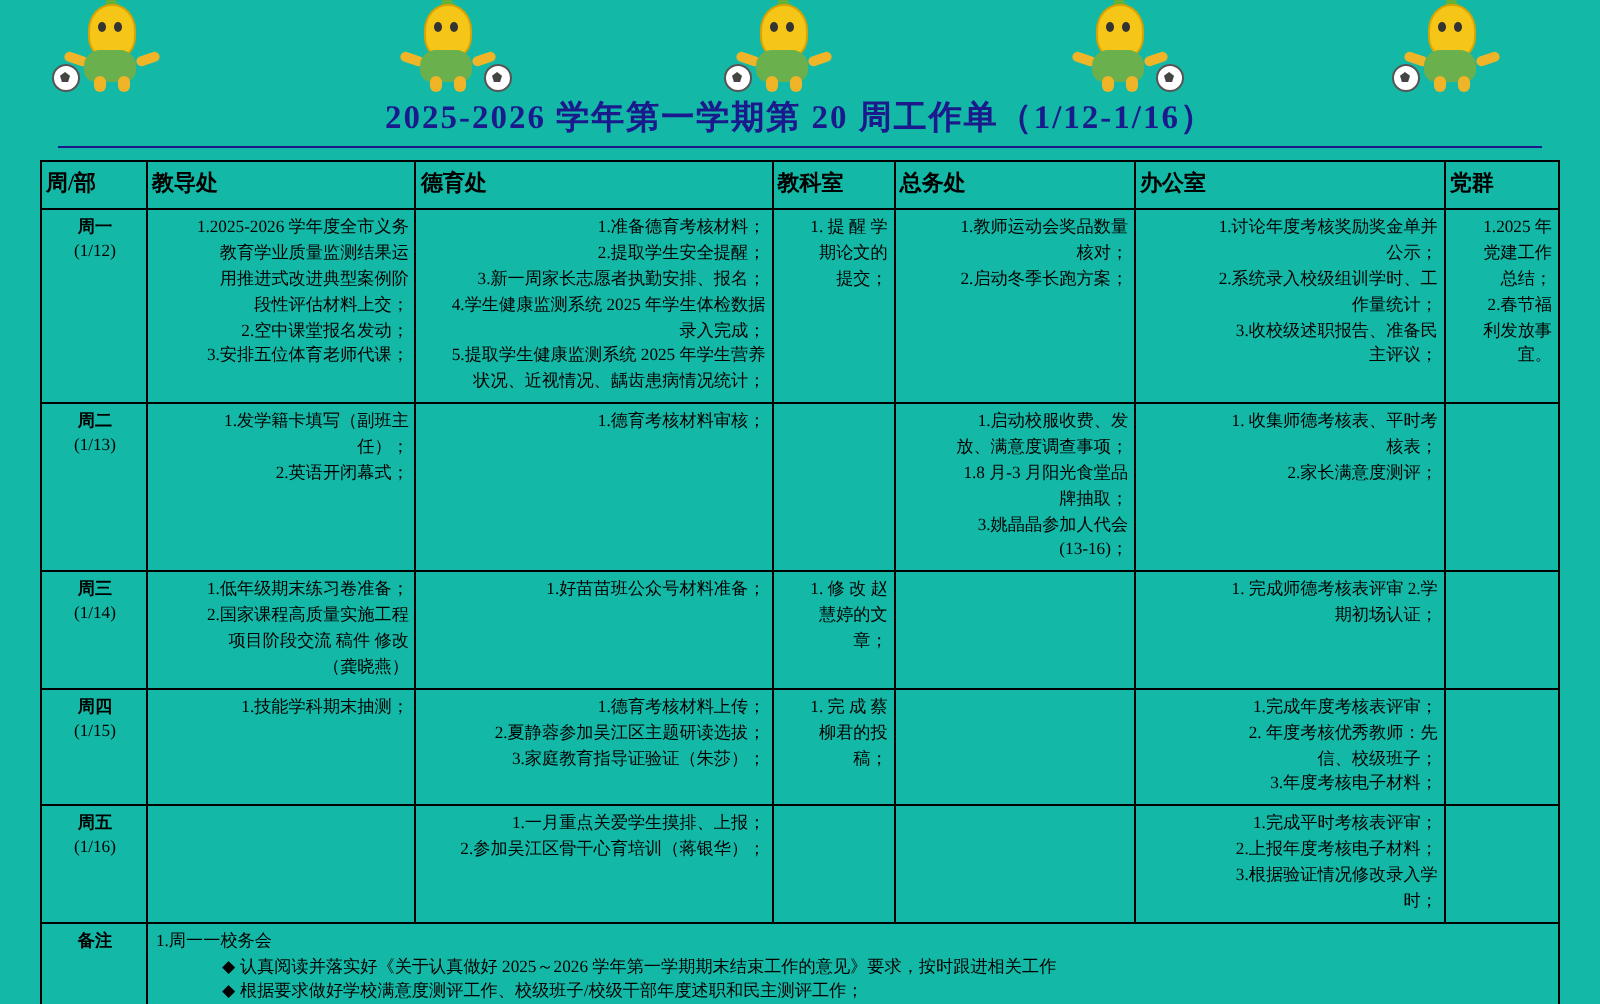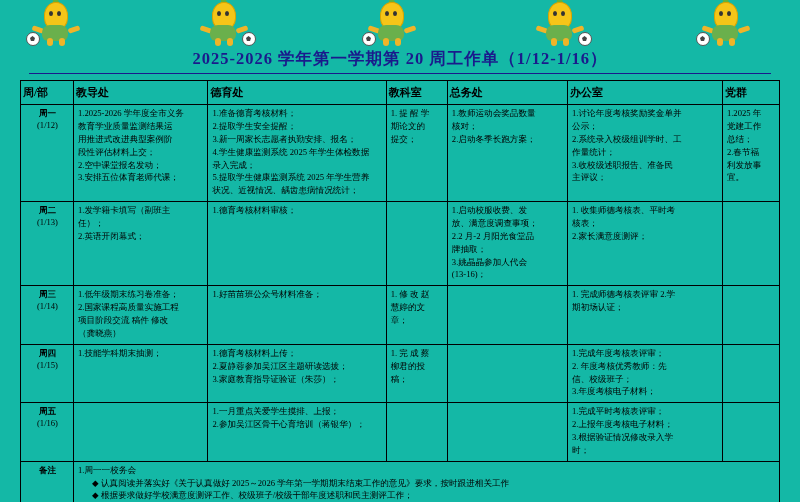--- a/index.html
+++ b/index.html
@@ -163,20 +163,21 @@
     line-height: 1.5;
   }
   td.daycell .date {
     font-weight: normal;
     font-size: 8.6px;
   }
   ul.items {
     margin: 0;
     padding: 0;
     list-style: none;
+    text-align: right;
   }
   ul.items li {
     margin: 0 0 1px 0;
     padding: 0;
     text-indent: 0;
   }
   td.remark-label {
     text-align: center;
     vertical-align: middle;
     font-size: 10px;
@@ -188,20 +189,21 @@
     padding: 4px 6px 4px 6px;
   }
   .remark-head {
     margin-bottom: 1px;
   }
   .remark-sub {
     padding-left: 14px;
   }
   .remark-sub div {
     margin-bottom: 1px;
+    margin-left: 19px;
   }
   .bullet {
     display: inline-block;
     width: 9px;
   }
 </style>
 </head>
 <body>
 
 <div class="page">
@@ -372,21 +374,21 @@
           <td>
             <ul class="items">
               <li>1.德育考核材料审核；</li>
             </ul>
           </td>
           <td></td>
           <td>
             <ul class="items">
               <li>1.启动校服收费、发</li>
               <li>放、满意度调查事项；</li>
-              <li>2.2 月-2 月阳光食堂品</li>
+              <li>1.8 月-3 月阳光食堂品</li>
               <li>牌抽取；</li>
               <li>3.姚晶晶参加人代会</li>
               <li>(13-16)；</li>
             </ul>
           </td>
           <td>
             <ul class="items">
               <li>1. 收集师德考核表、平时考</li>
               <li>核表；</li>
               <li>2.家长满意度测评；</li>

